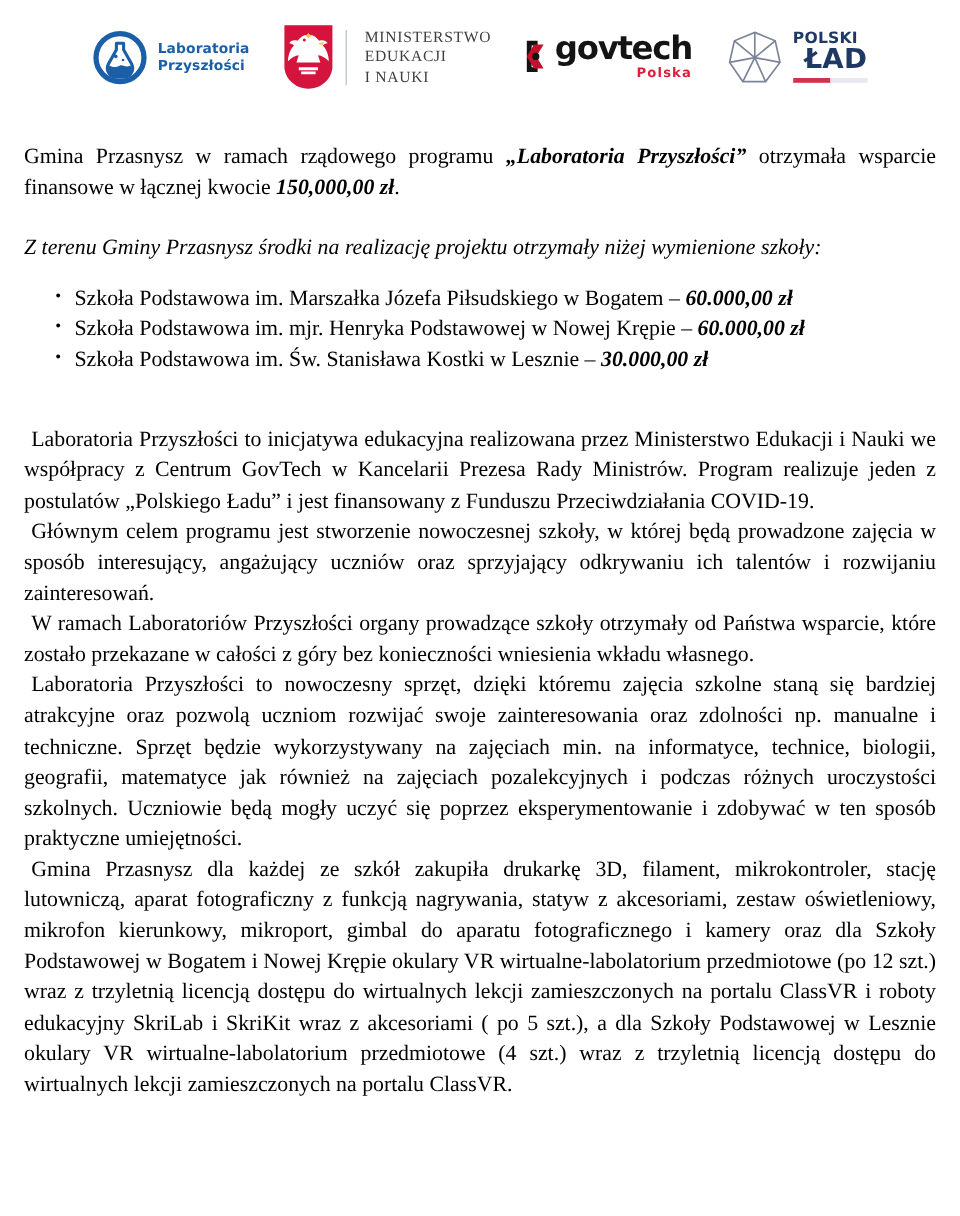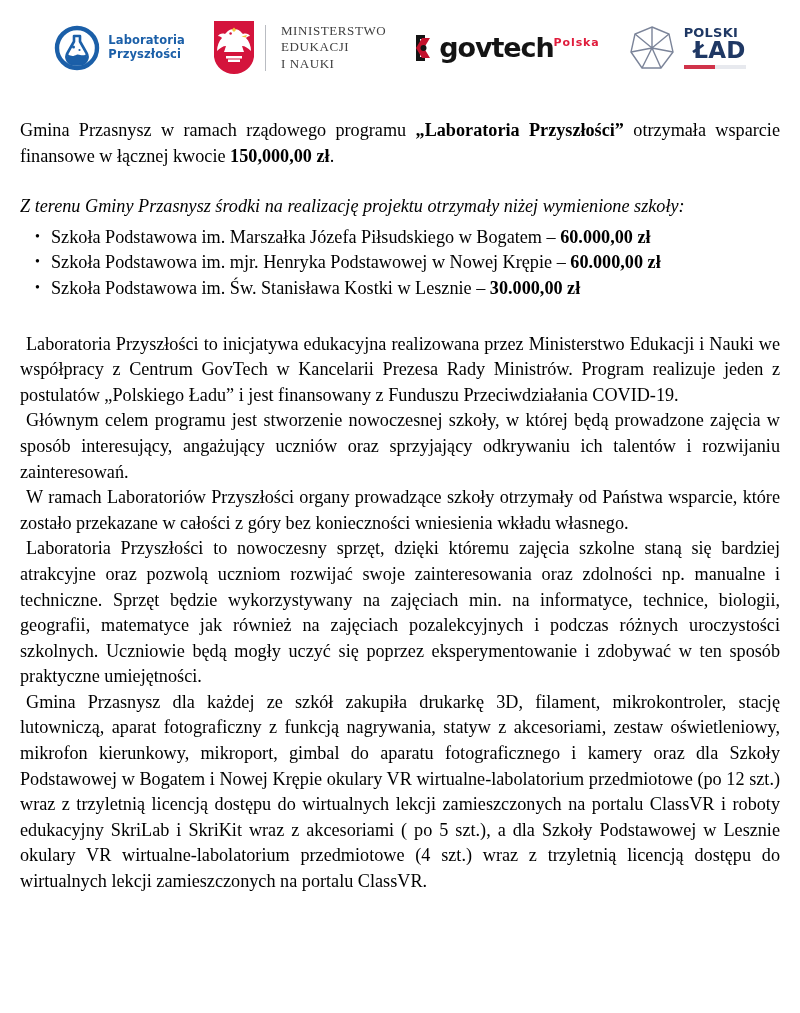--- a/index.html
+++ b/index.html
@@ -60,21 +60,21 @@
     font-size: 13px;
     line-height: 1.28;
     color: #404040;
     letter-spacing: .6px;
     white-space: nowrap;
   }
 
   
   .gov-wrap { display: flex; align-items: center; gap: 3px; }
   .gov-mark { width: 22px; height: 28px; flex: none; }
-  .gov-stack { display: flex; flex-direction: row; }
+  .gov-stack { display: flex; flex-direction: column; align-items: flex-end; }
   .gov-word {
     font-family: "DejaVu Sans", sans-serif;
     font-size: 27px;
     font-weight: 700;
     letter-spacing: -1.1px;
     line-height: .95;
     color: #141414;
   }
   .gov-sub {
     font-family: "DejaVu Sans", sans-serif;
@@ -115,37 +115,37 @@
     text-justify: inter-word;
     margin: 0;
   }
   .para.lead-space { text-indent: 6px; }
   .gap-lg { height: 25px; }
 
   .intro-line { font-size: 18.2px; line-height: 25.6px; margin: 0; font-style: italic; }
 
   ul.schools {
     list-style: none;
-    margin: 5px;
+    margin: 16px;
     padding: 0;
   }
   ul.schools li {
     font-size: 18.2px;
     line-height: 25.6px;
     padding-left: 26px;
     position: relative;
   }
   ul.schools li::before {
     content: "\2022";
     position: absolute;
     left: 10px;
     top: -1px;
     font-size: 14px;
   }
-  b { font-weight: 700; }
+  b { font-weight: 700; font-style: italic; }
 </style>
 </head>
 <body>
 
 <div class="logo-banner">
 
   <div class="logo-block">
     <span class="lab-mark">
       <svg viewBox="0 0 46 46" width="46" height="46" aria-hidden="true">
         <circle cx="23" cy="23" r="20" fill="none" stroke="#1b5fa8" stroke-width="4.4"></circle>

